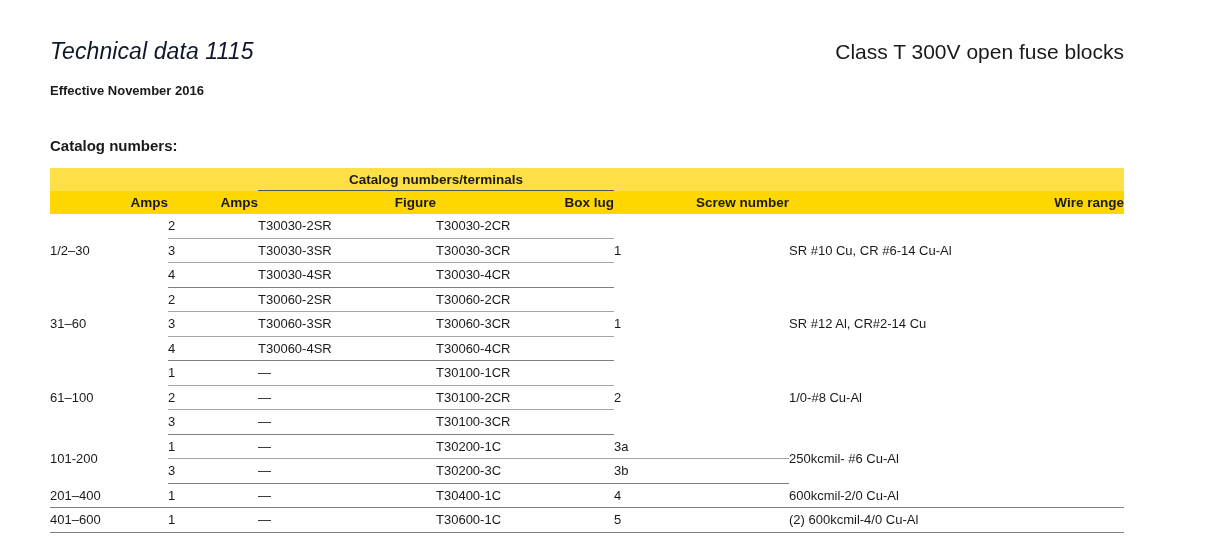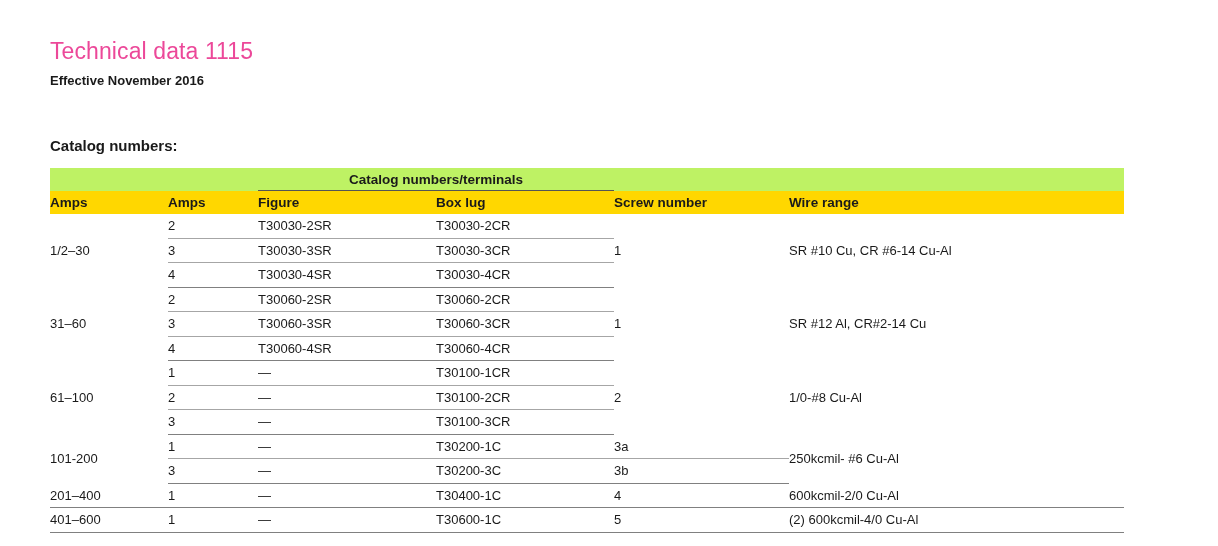--- a/index.html
+++ b/index.html
@@ -27,29 +27,30 @@
     top: 38px;
     width: 1074px;
     display: flex;
     justify-content: space-between;
     align-items: flex-start;
   }
   .header-left { }
   .doc-title {
     font-size: 23px;
     font-weight: 400;
-    color: #ec4899;
+    color: #0f172a;
     line-height: 1.15;
     letter-spacing: 0.1px;
+    font-style: italic;
   }
   .doc-subtitle {
     font-size: 13px;
     font-weight: bold;
     color: #1a1a1a;
-    margin-top: 9px;
+    margin-top: 19px;
   }
   .doc-right {
     font-size: 21px;
     font-weight: 400;
     color: #1a1a1a;
     text-align: right;
     padding-top: 2px;
   }
   .section-title {
     position: absolute;
@@ -69,39 +70,40 @@
   }
   table.catalog td, table.catalog th {
     padding: 0;
     vertical-align: middle;
   }
   .hdr-band {
     background: #ffd700;
   }
   .hdr-group-row td {
     height: 22px;
-    background: #bef264;
+    background: #fde047;
     font-weight: bold;
     font-size: 13.5px;
     color: #1a1a1a;
     padding-left: 8px;
   }
   .hdr-group-label {
     text-align: center;
     border-bottom: 1px solid #555;
     padding: 0 !important;
   }
   .hdr-row td {
     height: 23px;
     background: #ffd700;
     font-weight: bold;
     font-size: 13.5px;
     color: #1a1a1a;
     padding-left: 8px;
     vertical-align: middle;
+    text-align: right;
   }
   .col-amps { width: 118px; }
   .col-poles { width: 90px; }
   .col-screw { width: 178px; }
   .col-boxlug { width: 178px; }
   .col-fig { width: 175px; }
   .col-wire { width: 335px; }
 
   .body-row td {
     height: 23.5px;
@@ -124,20 +126,21 @@
 </head>
 <body>
 
 <div class="page">
 
   <div class="header">
     <div class="header-left">
       <div class="doc-title">Technical data 1115</div>
       <div class="doc-subtitle">Effective November 2016</div>
     </div>
+    <div class="doc-right">Class T 300V open fuse blocks</div>
   </div>
 
   <div class="section-title">Catalog numbers:</div>
 
   <table class="catalog">
     <colgroup>
       <col class="col-amps">
       <col class="col-poles">
       <col class="col-screw">
       <col class="col-boxlug">

